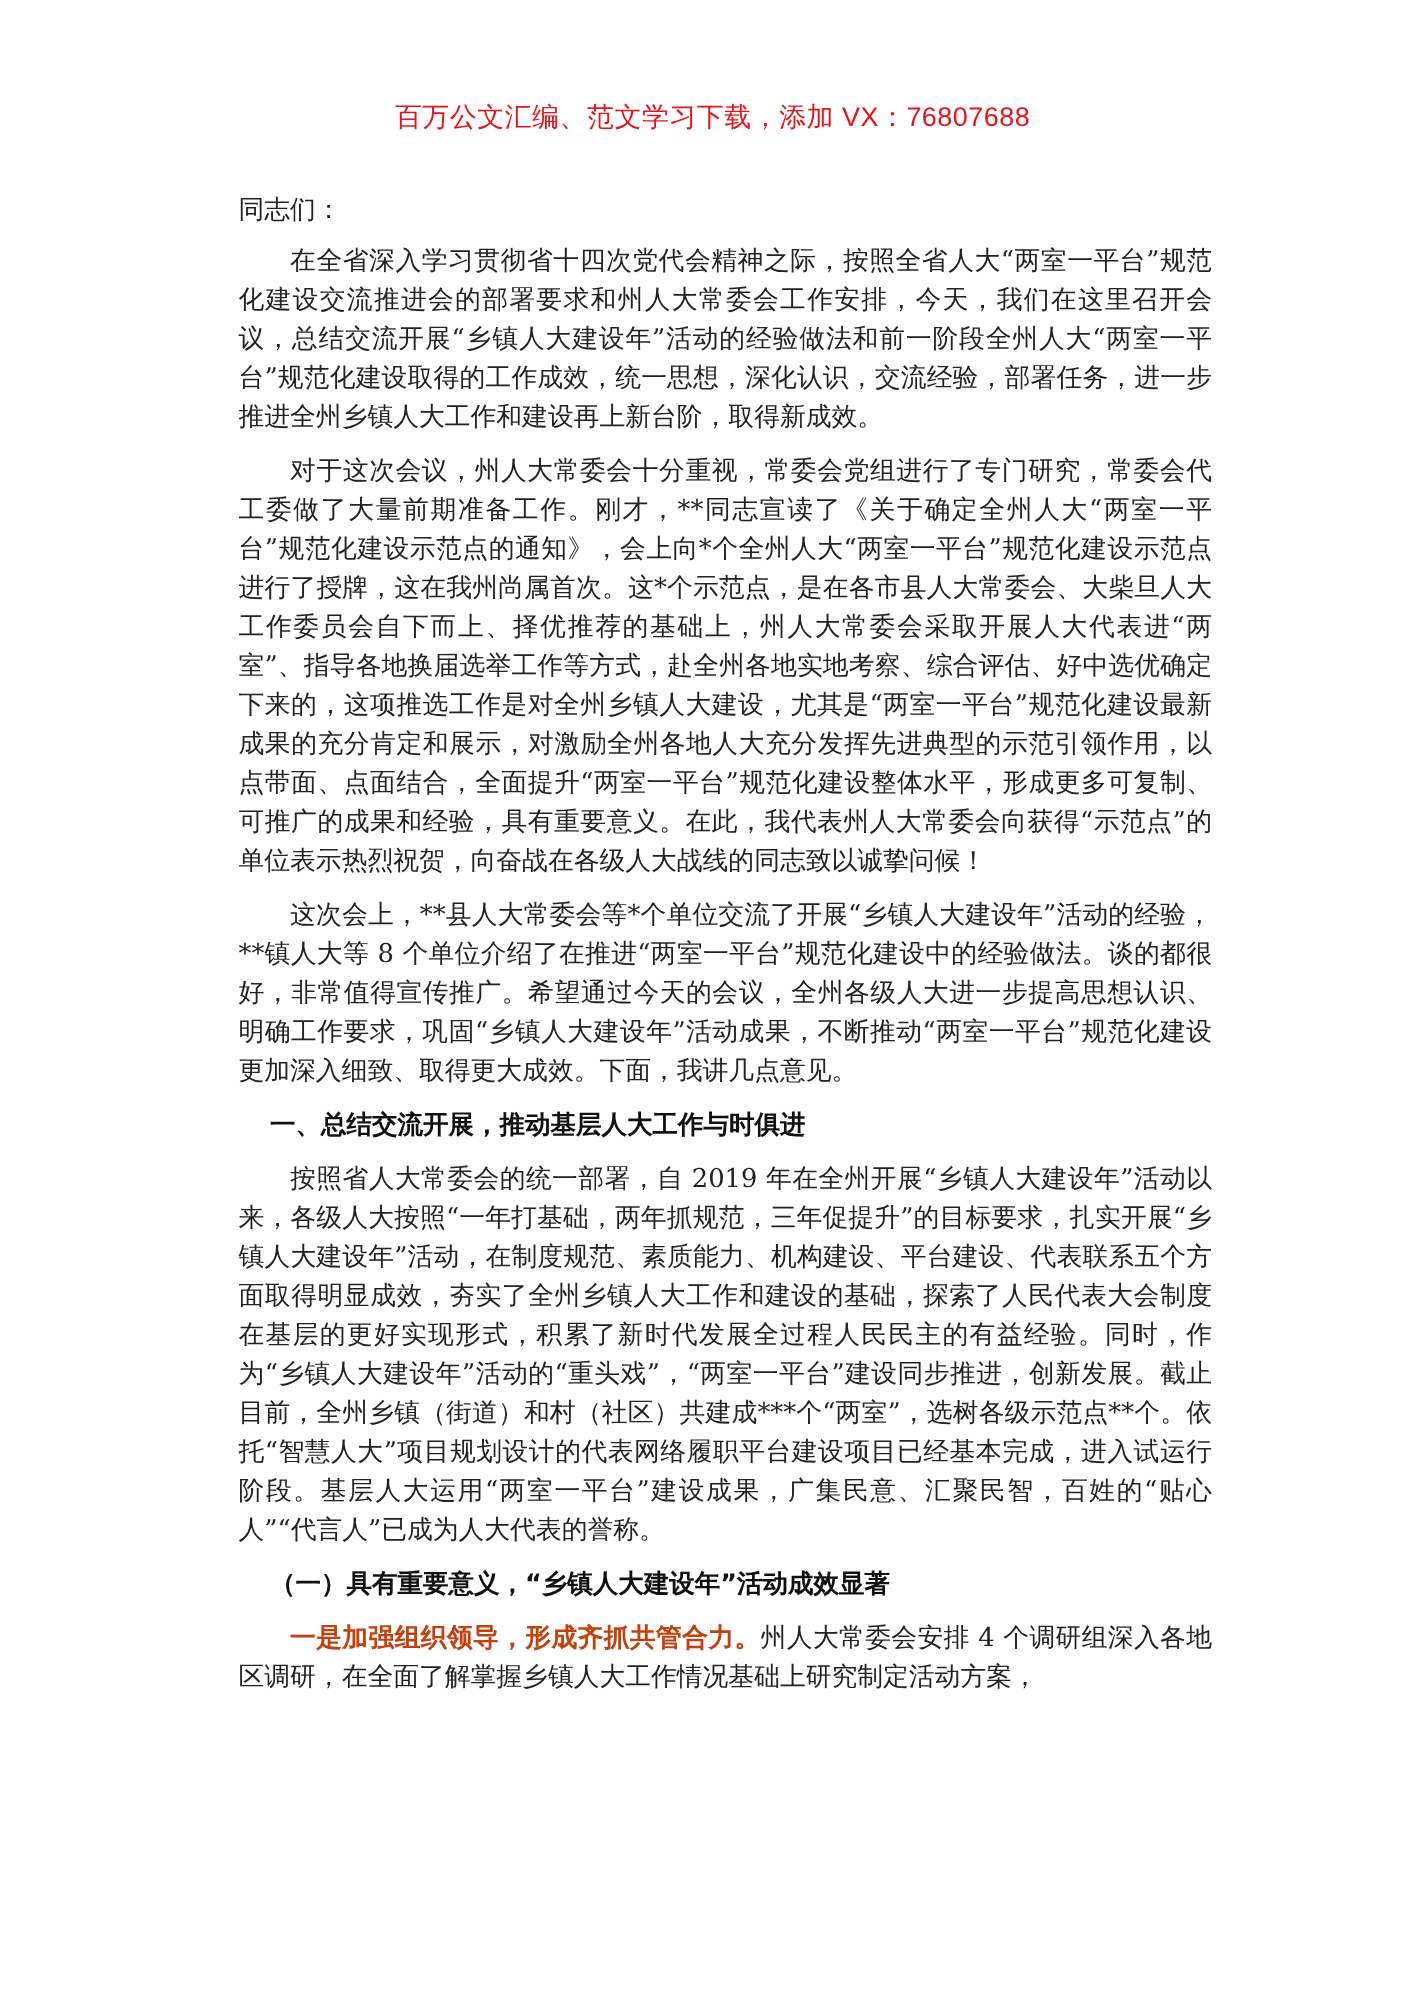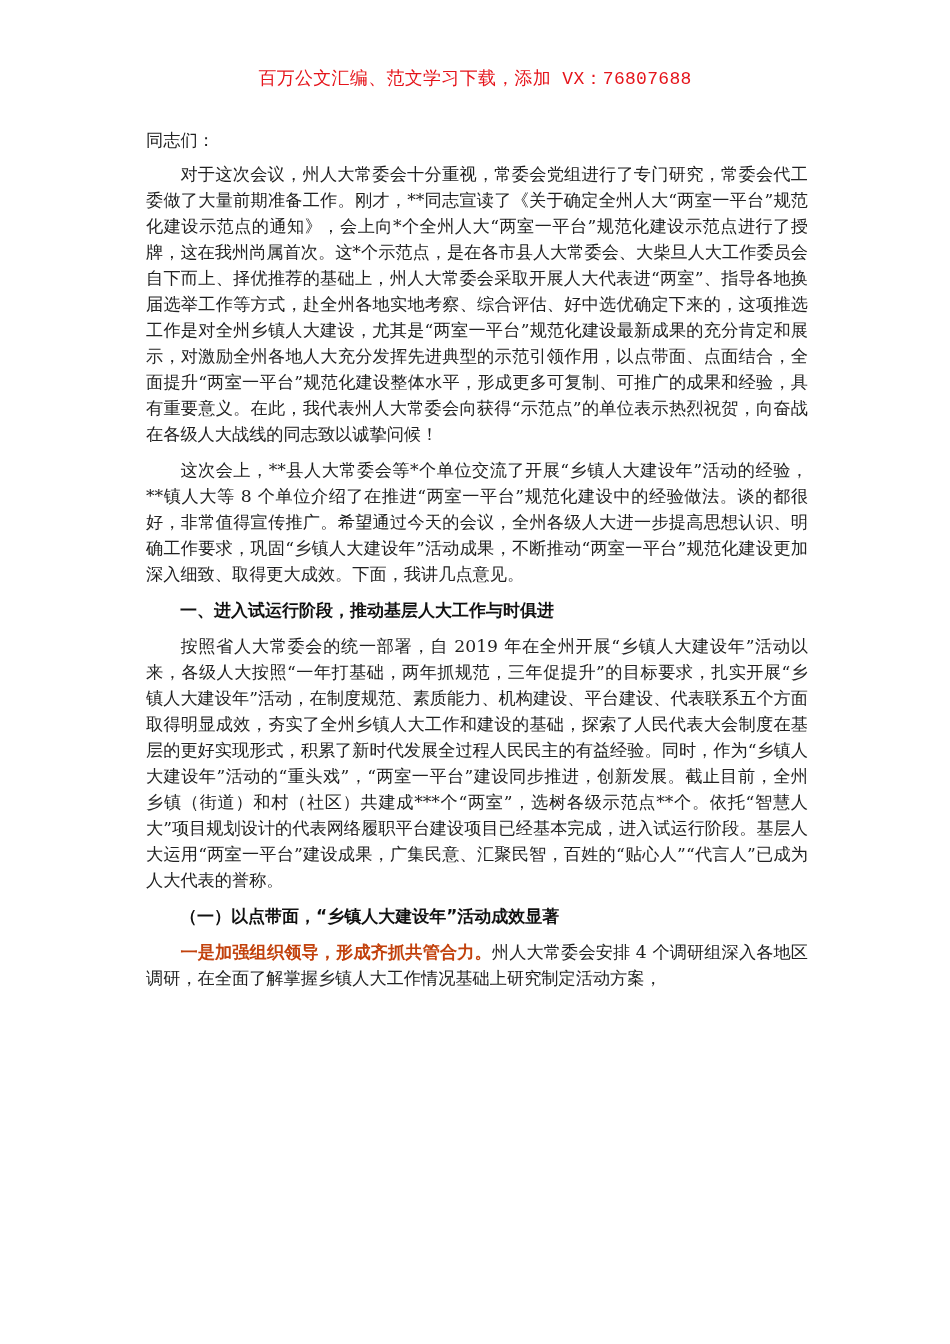--- a/index.html
+++ b/index.html
@@ -1,39 +1,40 @@
 <!DOCTYPE html>
 <html><head>
 <meta charset="utf-8">
 <style>
   html, body { margin: 0; padding: 0; background: #ffffff; }
   body { width: 950px; height: 1344px; position: relative; overflow: hidden; }
   .banner {
     position: absolute; top: 66px; left: 0; width: 950px; text-align: center;
-    color: #e5141b; font-family: Liberation Mono, monospace; font-size: 18px; letter-spacing: 0.3px;
+    color: #e5141b; font-family: Liberation Sans, sans-serif; font-size: 18px; letter-spacing: 0.3px;
   }
   .doc {
     position: absolute; top: 127px; left: 146px; width: 662px;
     font-family: "DejaVu Serif", serif; font-size: 17.2px; color: #222; line-height: 26px;
     text-align: justify;
   }
-  .doc p { margin: 0 0 10px 0; text-indent: 2em; }
+  .doc p { margin: 0 0 10px 13px; text-indent: 2em; }
   .doc p.salutation { text-indent: 0; margin-bottom: 8px; }
   .doc h2 {
     font-family: "DejaVu Sans", sans-serif; font-weight: bold; font-size: 17px;
     margin: 0 0 10px 0; text-indent: 2em; line-height: 26px; color: #111;
   }
   .doc strong { font-family: "DejaVu Sans", sans-serif; font-weight: bold; color:#c2410c; }
 </style>
 </head>
 <body>
 
 <div class="banner">百万公文汇编、范文学习下载，添加 VX：76807688</div>
 
 <div class="doc">
   <p class="salutation">同志们：</p>
+  <p>在全省深入学习贯彻省十四次党代会精神之际，按照全省人大“两室一平台”规范化建设交流推进会的部署要求和州人大常委会工作安排，今天，我们在这里召开会议，总结交流开展“乡镇人大建设年”活动的经验做法和前一阶段全州人大“两室一平台”规范化建设取得的工作成效，统一思想，深化认识，交流经验，部署任务，进一步推进全州乡镇人大工作和建设再上新台阶，取得新成效。</p>
   <p>对于这次会议，州人大常委会十分重视，常委会党组进行了专门研究，常委会代工委做了大量前期准备工作。刚才，**同志宣读了《关于确定全州人大“两室一平台”规范化建设示范点的通知》，会上向*个全州人大“两室一平台”规范化建设示范点进行了授牌，这在我州尚属首次。这*个示范点，是在各市县人大常委会、大柴旦人大工作委员会自下而上、择优推荐的基础上，州人大常委会采取开展人大代表进“两室”、指导各地换届选举工作等方式，赴全州各地实地考察、综合评估、好中选优确定下来的，这项推选工作是对全州乡镇人大建设，尤其是“两室一平台”规范化建设最新成果的充分肯定和展示，对激励全州各地人大充分发挥先进典型的示范引领作用，以点带面、点面结合，全面提升“两室一平台”规范化建设整体水平，形成更多可复制、可推广的成果和经验，具有重要意义。在此，我代表州人大常委会向获得“示范点”的单位表示热烈祝贺，向奋战在各级人大战线的同志致以诚挚问候！</p>
   <p>这次会上，**县人大常委会等*个单位交流了开展“乡镇人大建设年”活动的经验，**镇人大等 8 个单位介绍了在推进“两室一平台”规范化建设中的经验做法。谈的都很好，非常值得宣传推广。希望通过今天的会议，全州各级人大进一步提高思想认识、明确工作要求，巩固“乡镇人大建设年”活动成果，不断推动“两室一平台”规范化建设更加深入细致、取得更大成效。下面，我讲几点意见。</p>
-  <h2>一、进入试运行阶段，推动基层人大工作与时俱进</h2>
+  <h2>一、总结交流开展，推动基层人大工作与时俱进</h2>
   <p>按照省人大常委会的统一部署，自 2019 年在全州开展“乡镇人大建设年”活动以来，各级人大按照“一年打基础，两年抓规范，三年促提升”的目标要求，扎实开展“乡镇人大建设年”活动，在制度规范、素质能力、机构建设、平台建设、代表联系五个方面取得明显成效，夯实了全州乡镇人大工作和建设的基础，探索了人民代表大会制度在基层的更好实现形式，积累了新时代发展全过程人民民主的有益经验。同时，作为“乡镇人大建设年”活动的“重头戏”，“两室一平台”建设同步推进，创新发展。截止目前，全州乡镇（街道）和村（社区）共建成***个“两室”，选树各级示范点**个。依托“智慧人大”项目规划设计的代表网络履职平台建设项目已经基本完成，进入试运行阶段。基层人大运用“两室一平台”建设成果，广集民意、汇聚民智，百姓的“贴心人”“代言人”已成为人大代表的誉称。</p>
-  <h2>（一）以点带面，“乡镇人大建设年”活动成效显著</h2>
+  <h2>（一）具有重要意义，“乡镇人大建设年”活动成效显著</h2>
   <p><strong>一是加强组织领导，形成齐抓共管合力。</strong><span>州人大常委会安排 4 个调研组深入各地区调研，在全面了解掌握乡镇人大工作情况基础上研究制定活动方案，</span></p>
 </div>
 
 </body></html>

